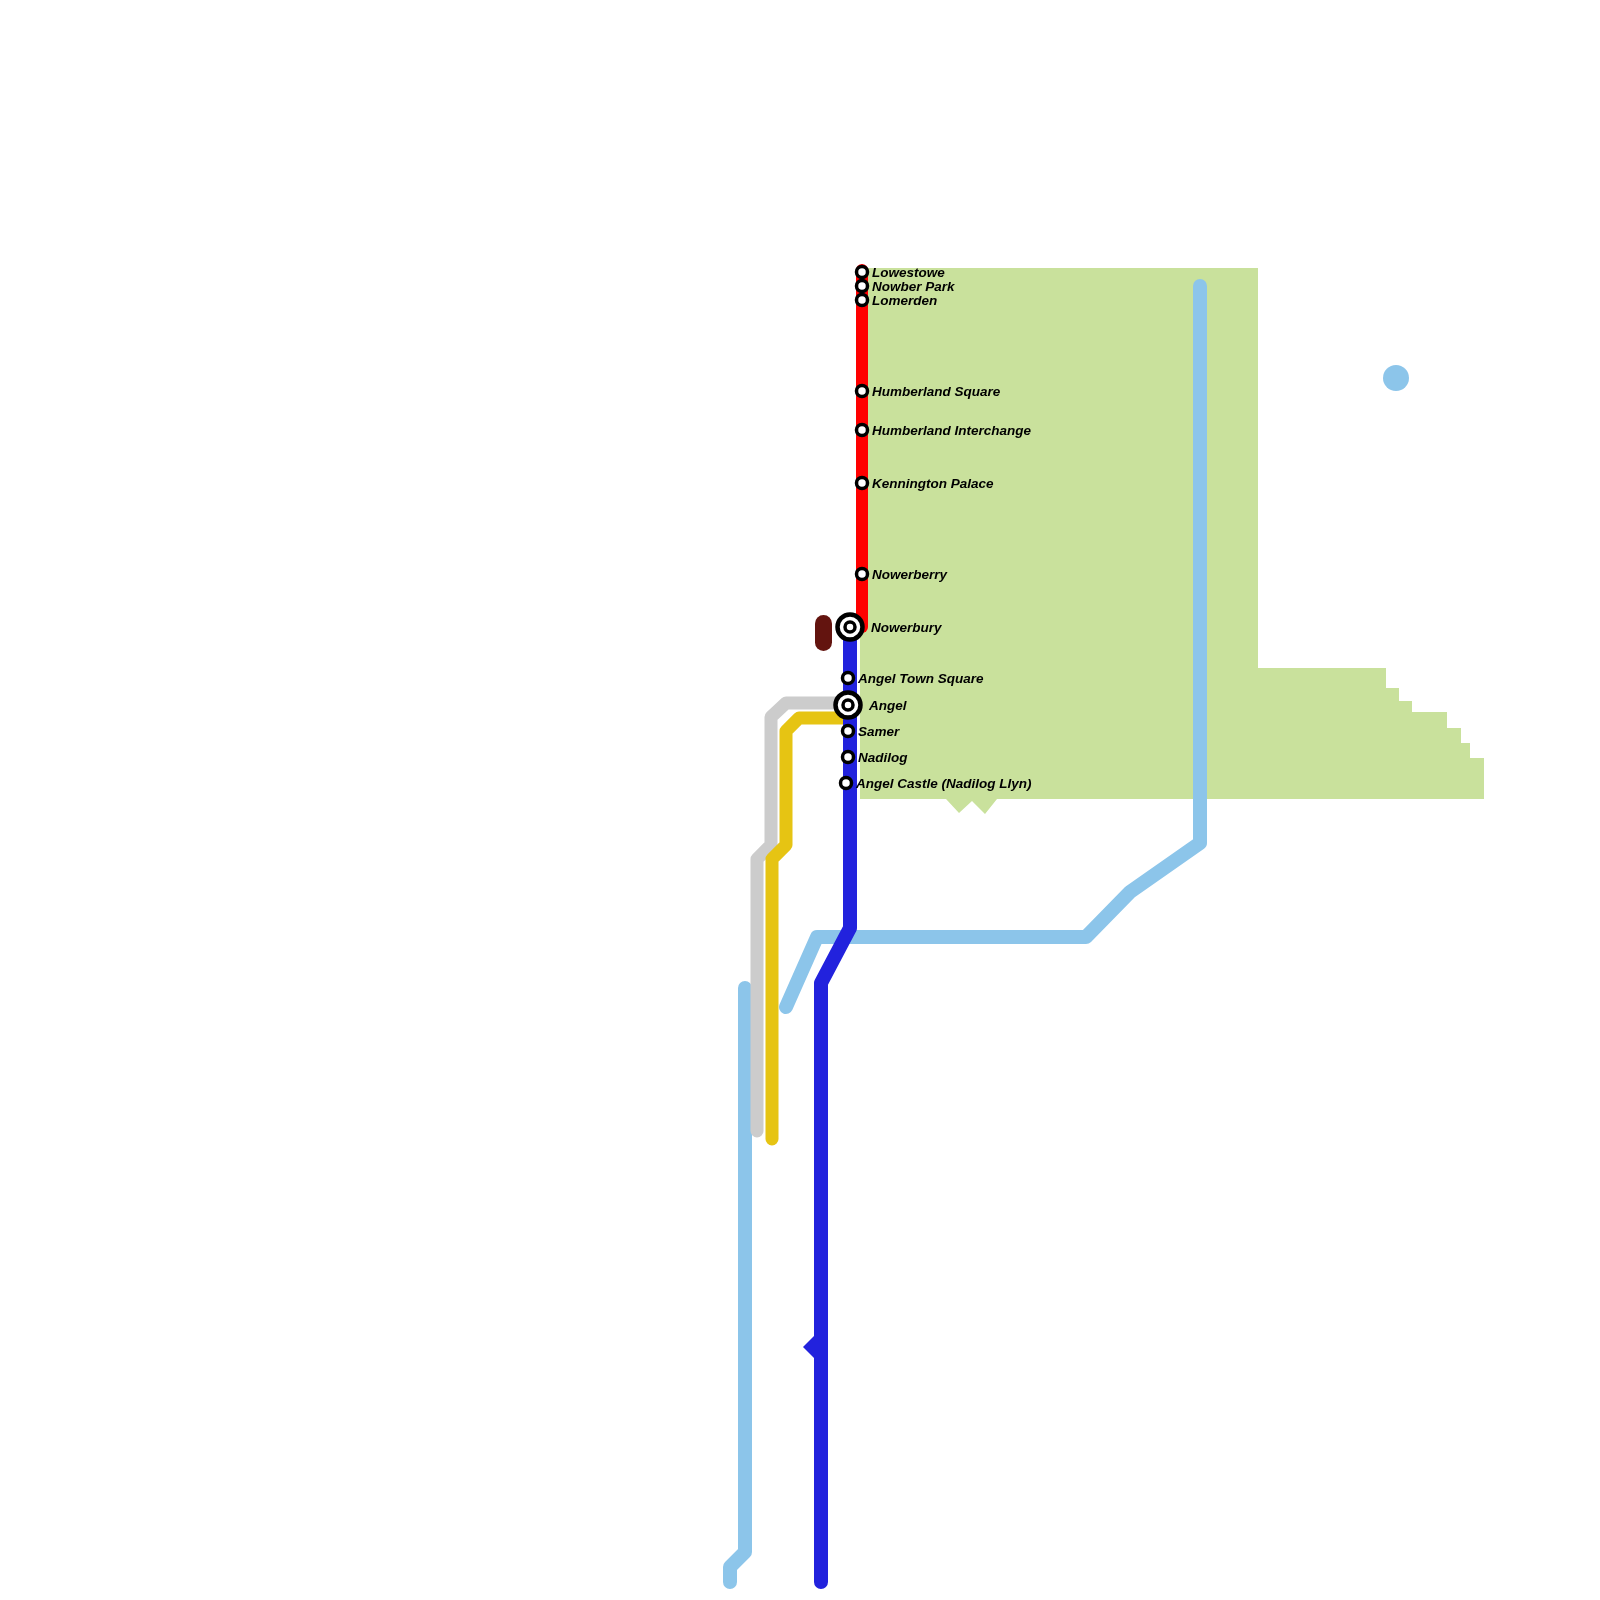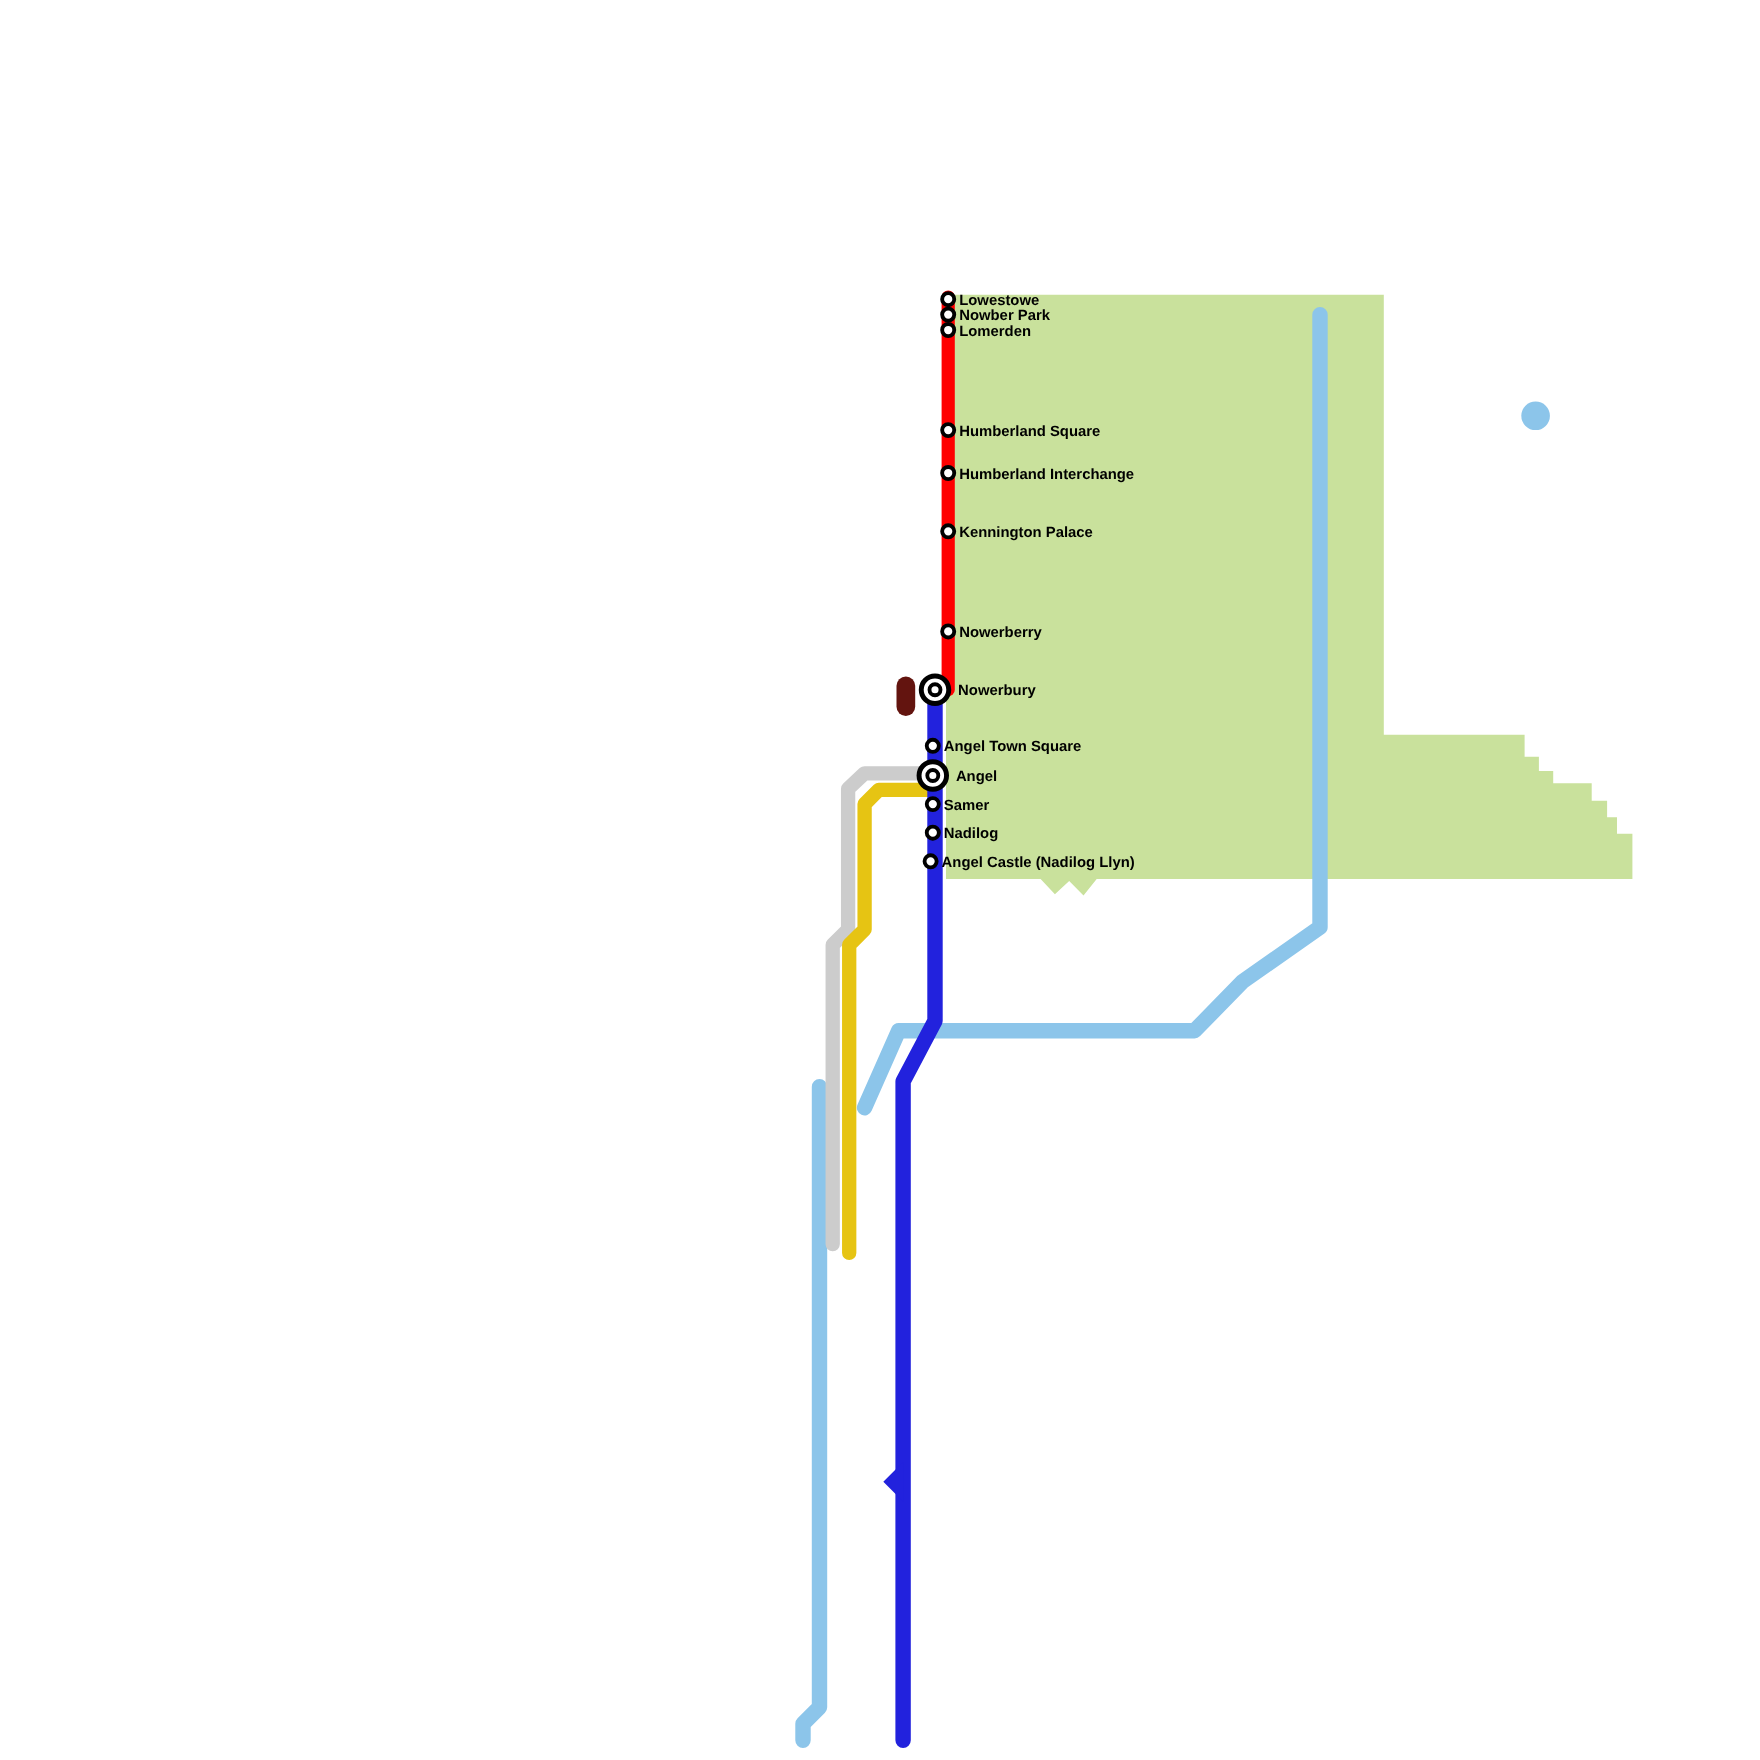--- a/index.html
+++ b/index.html
@@ -1,16 +1,16 @@
 <!DOCTYPE html>
 <html><head>
 <meta charset="utf-8">
 <style>
   html,body{margin:0;padding:0;background:#ffffff;}
-  .canvas{position:relative;width:1600px;height:1600px;background:#ffffff;overflow:hidden;}
+  .canvas{position:relative;width:1600px;height:1600px;background:#ffffff;overflow:hidden;font-style:italic;}
   #map-svg{display:block;width:1600px;height:1600px;}
   #map-svg text{
     font-family:"Liberation Sans", sans-serif;
     font-weight:bold;
     font-size:13.5px;
     fill:#000000;
   }
 </style>
 </head>
 <body>

